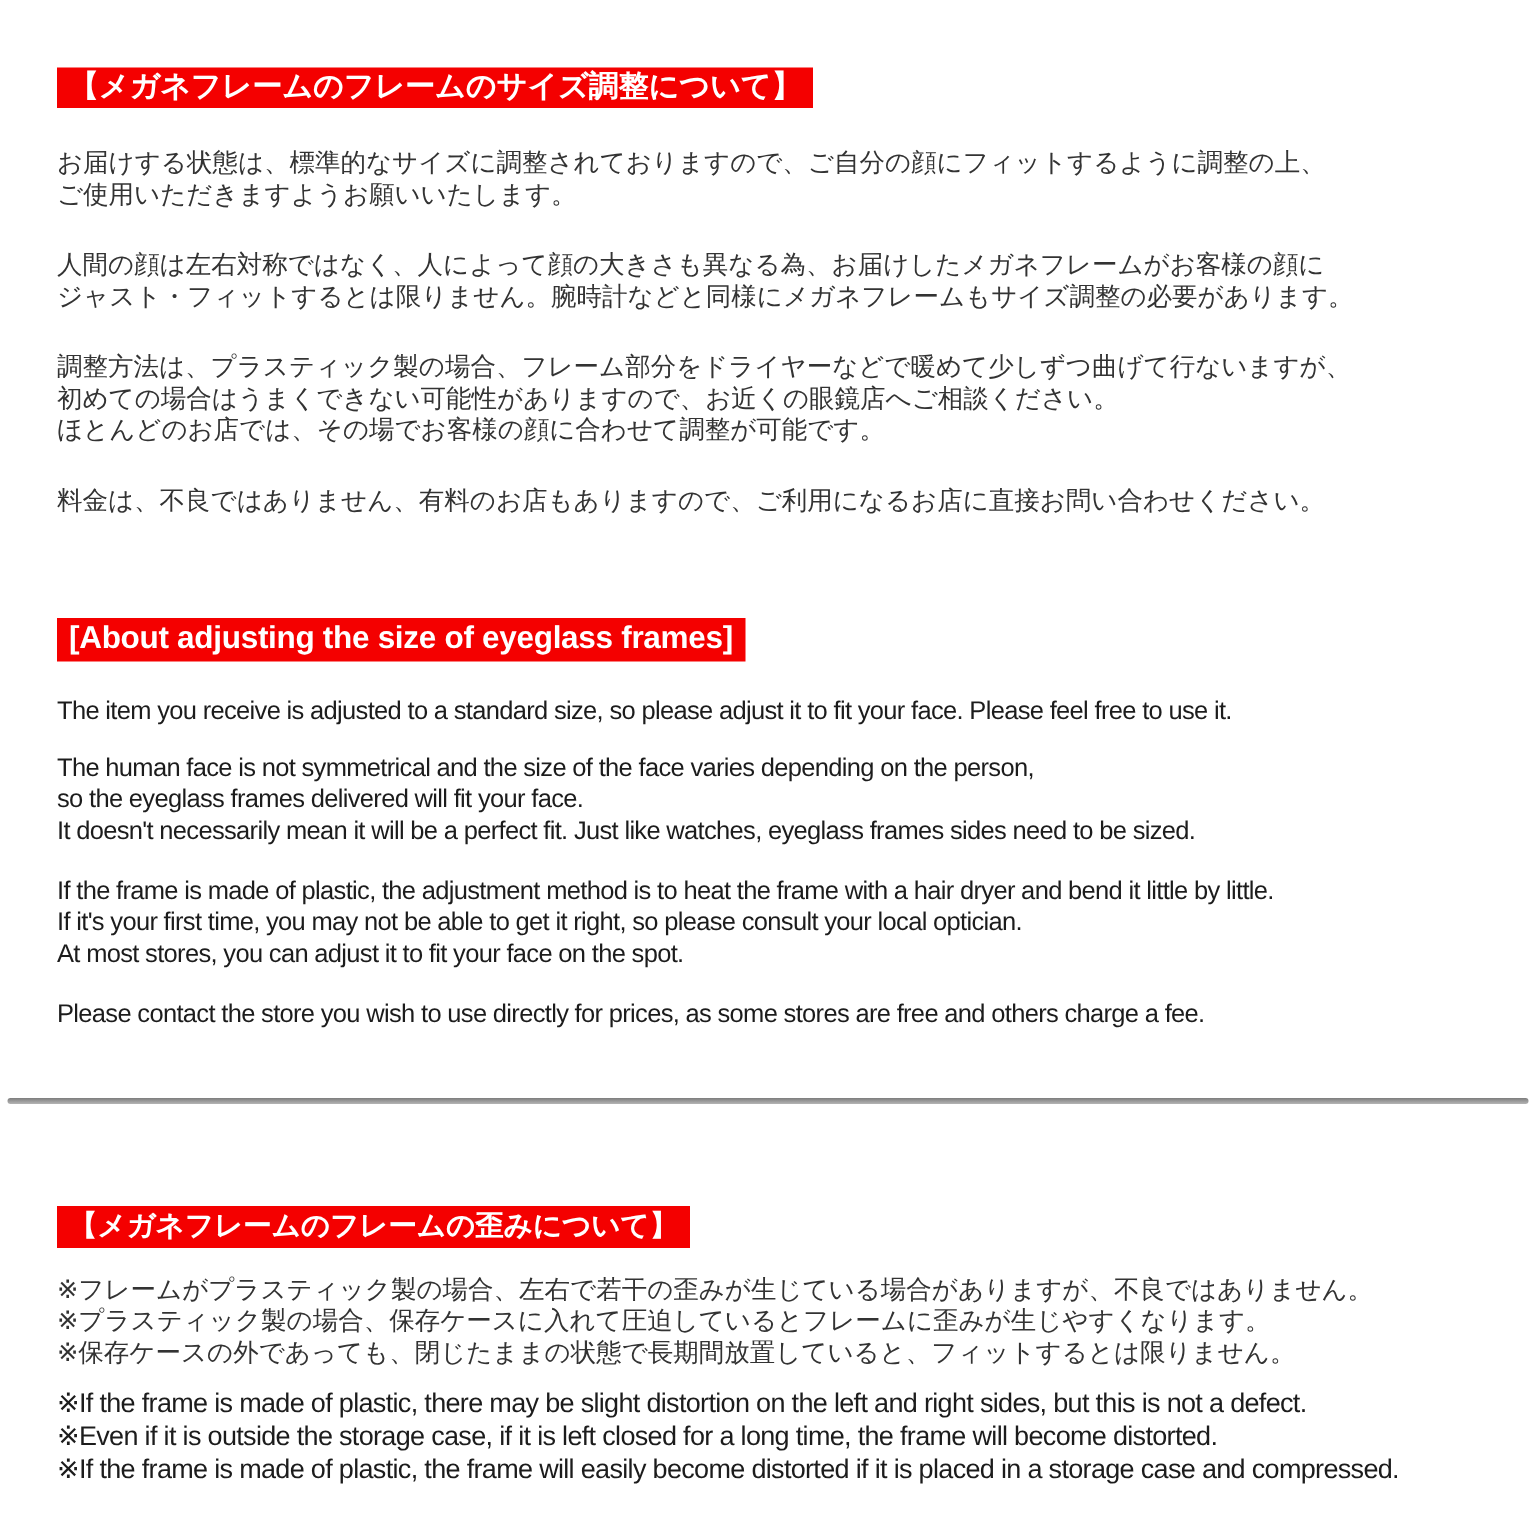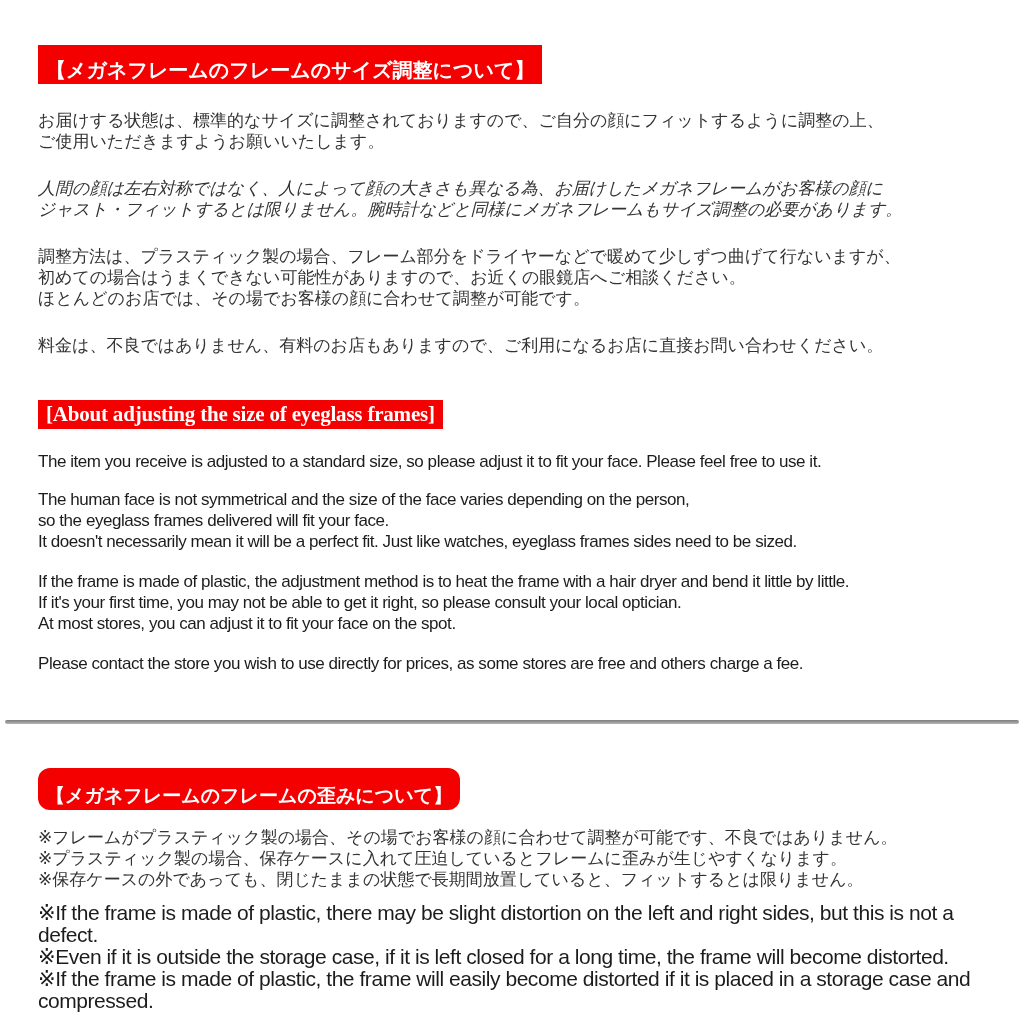--- a/index.html
+++ b/index.html
@@ -8,36 +8,36 @@
 
   .page { position: relative; width: 1024px; height: 1024px; padding: 45px 28px 0 38px; }
 
   
   .banner {
     display: table;              
     background: #f40000;
     color: #ffffff;
     white-space: nowrap;
   }
-  .ban-ja1 { font-size: 20px; line-height: 22px; padding: 14px 8px 3px 8px; }
+  .ban-ja1 { font-size: 20px; line-height: 22px; padding: 2px 8px 3px 8px; }
   .ban-en1 { font-size: 21px; line-height: 24px; padding: 2px 8px 3px 8px; letter-spacing: -0.2px; }
-  .ban-ja2 { font-size: 19px; line-height: 22px; padding: 17px 8px 3px 8px; border-radius: 12px; }
+  .ban-ja2 { font-size: 19px; line-height: 22px; padding: 3px 8px 3px 8px; }
   .ban-en2 { font-size: 21px; line-height: 22px; padding: 2px 8px 3px 8px; letter-spacing: -0.2px; }
 
   
   p.jp { font-size: 17px; line-height: 21px; white-space: pre-line; color: #333333; margin-top: 26px; }
   p.en { font-size: 17px; line-height: 21px; white-space: pre-line; color: #1c1c1c; letter-spacing: -0.45px; }
   p.note-ja { font-size: 17px; line-height: 21px; color: #333333; }
-  p.note-en { font-size: 21px; line-height: 22px; color: #1c1c1c; letter-spacing: -0.45px; }
+  p.note-en { font-size: 18px; line-height: 22px; color: #1c1c1c; letter-spacing: -0.45px; }
 
   
   .mt12 { margin-top: 12px; } .mt17 { margin-top: 17px; } .mt18 { margin-top: 18px; }
-  .mt19 { margin-top: 19px; } .mt21 { margin-top: 21px; font-style: italic; } .mt22 { margin-top: 22px; }
+  .mt19 { margin-top: 19px; } .mt21 { margin-top: 21px; } .mt22 { margin-top: 22px; }
   .mt23 { margin-top: 23px; } .mt24 { margin-top: 24px; } .mt46 { margin-top: 46px; }
-  .mt48 { margin-top: 44px; font-family: Liberation Serif, serif; }
+  .mt48 { margin-top: 68px; }
 
   
   hr.divider {
     border: none;
     height: 4px;
     width: 1014px;
     margin-left: -33px;
     background: linear-gradient(#7d7d7d, #b5b5b5);
     border-radius: 2px;
   }
@@ -70,21 +70,21 @@
 At most stores, you can adjust it to fit your face on the spot.</p>
     <p class="en mt19">Please contact the store you wish to use directly for prices, as some stores are free and others charge a fee.</p>
   </section>
 
   <hr class="divider mt46">
 
   <section>
     <h2 class="banner ban-ja2 mt48" style="background: rgb(244, 0, 0); color: rgb(255, 255, 255);">【メガネフレームのフレームの歪みについて】</h2>
 
     <div class="mt17">
-      <p class="note-ja">※フレームがプラスティック製の場合、その場でお客様の顔に合わせて調整が可能です、不良ではありません。</p>
+      <p class="note-ja">※フレームがプラスティック製の場合、左右で若干の歪みが生じている場合がありますが、不良ではありません。</p>
       <p class="note-ja">※プラスティック製の場合、保存ケースに入れて圧迫しているとフレームに歪みが生じやすくなります。</p>
       <p class="note-ja">※保存ケースの外であっても、閉じたままの状態で長期間放置していると、フィットするとは限りません。</p>
     </div>
 
 
     <div class="mt12">
       <p class="note-en">※If the frame is made of plastic, there may be slight distortion on the left and right sides, but this is not a defect.</p>
       <p class="note-en">※Even if it is outside the storage case, if it is left closed for a long time, the frame will become distorted.</p>
       <p class="note-en">※If the frame is made of plastic, the frame will easily become distorted if it is placed in a storage case and compressed.</p>
     </div>

